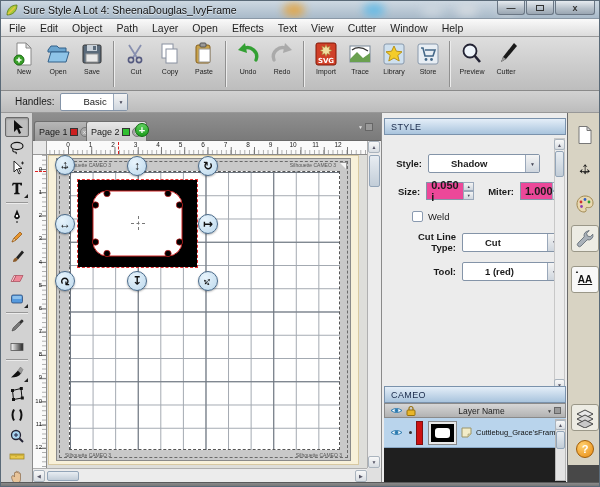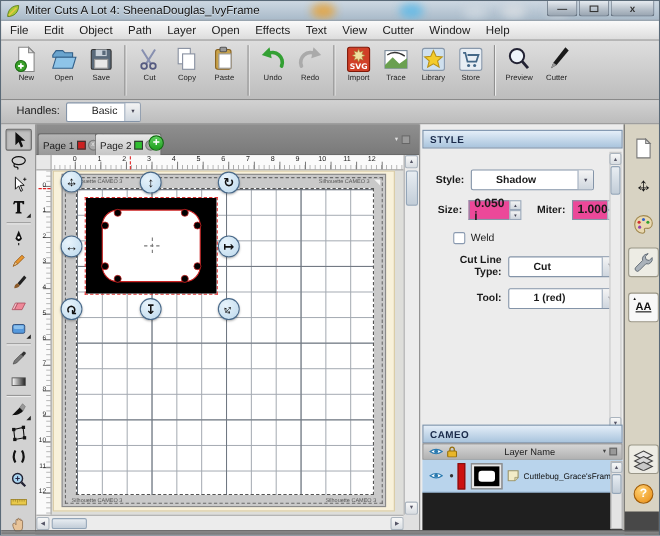--- a/index.html
+++ b/index.html
@@ -114,21 +114,21 @@
   .scroll-h { position:absolute; left:32px; top:467px; width:334px; height:14px; background:#ececec; border-top:1px solid #b0b0b0; }
   .sb-arrow { position:absolute; font-size:5px; color:#556; width:12px; height:12px; display:flex; align-items:center; justify-content:center;
     background:linear-gradient(#f8f8f8,#d8dde2); border:1px solid #aab4be; border-radius:2px; }
   .sb-thumb { position:absolute; background:linear-gradient(#e8edf2,#c2cdd8); border:1px solid #93a5b8; border-radius:2px; }
   .scroll-corner { position:absolute; left:366px; top:467px; width:14px; height:14px; background:#e0e0e0; }
 
   
   .right-panel { position:absolute; left:380px; top:112px; width:186px; height:369px; background:#ececec; border-left:1px solid #8a8a8a; }
   .panel-header { position:absolute; left:2px; width:182px; height:17px;
     background:linear-gradient(#e4eef8,#a9c4dd); border:1px solid #7a92ac;
-    font-size:9px; font-weight:bold; color:#1a2a4a; display:flex; align-items:center; padding-left:6px; letter-spacing:.4px; }
+    font-size:9px; font-weight:normal; color:#1a2a4a; display:flex; align-items:center; padding-left:6px; letter-spacing:.4px; }
   .style-content { position:absolute; left:10px; top:32px; width:171px; }
   .srow { display:flex; align-items:center; margin-top:9px;font-weight:bold; }
   .slabel { font-size:9.5px; text-align:right; }
   .la { width:30px; } .lw { width:64px; }
   .combo-main { width:112px; margin-left:6px; height:19px; }
   .combo-sm { width:100px; margin-left:6px; height:19px; }
   .spin-input { display:flex; margin-left:6px; height:18px; }
   .spin-input .val { width:37px; background:#ec4899; border:1px solid #8494a8; border-right:none; font-size:11px; display:flex; align-items:center; padding-left:4px; }
   .spinner { width:11px; display:flex; flex-direction:column; }
   .spinner span { flex:1; background:linear-gradient(#f4f4f4,#cfd6de); border:1px solid #9aa8ba; font-size:4px; color:#445;
@@ -177,21 +177,21 @@
   <div class="titlebar">
     <div class="blob" style="left:282px;background:#e8a030;"></div>
     <div class="blob" style="left:362px;background:#58b8e8;"></div>
     <div class="blob" style="left:420px;background:#cfd8e0;"></div>
     <div class="blob" style="left:455px;background:#d8dde2;"></div>
     <div class="blob" style="left:495px;background:#c8d0d8;"></div>
     <svg class="title-icon" viewBox="0 0 12 12">
       <path d="M1 11 C1 5 5 1 11 1 C11 7 7 11 1 11 Z" fill="#a8c838" stroke="#5c7d12" stroke-width="0.8"></path>
       <path d="M2 10 L9 3" stroke="#e8c840" stroke-width="1.4"></path>
     </svg>
-    <span class="title-text">Miter Cuts A Lot 4: SheenaDouglas_IvyFrame</span>
+    <span class="title-text">Sure Style A Lot 4: SheenaDouglas_IvyFrame</span>
     <div class="win-controls">
       <div class="win-btn">—</div>
       <div class="win-btn">
           <span class="max-glyph"></span>
         </div>
       <div class="win-btn close">x</div>
     </div>
   </div>
 
   <div class="menubar">

